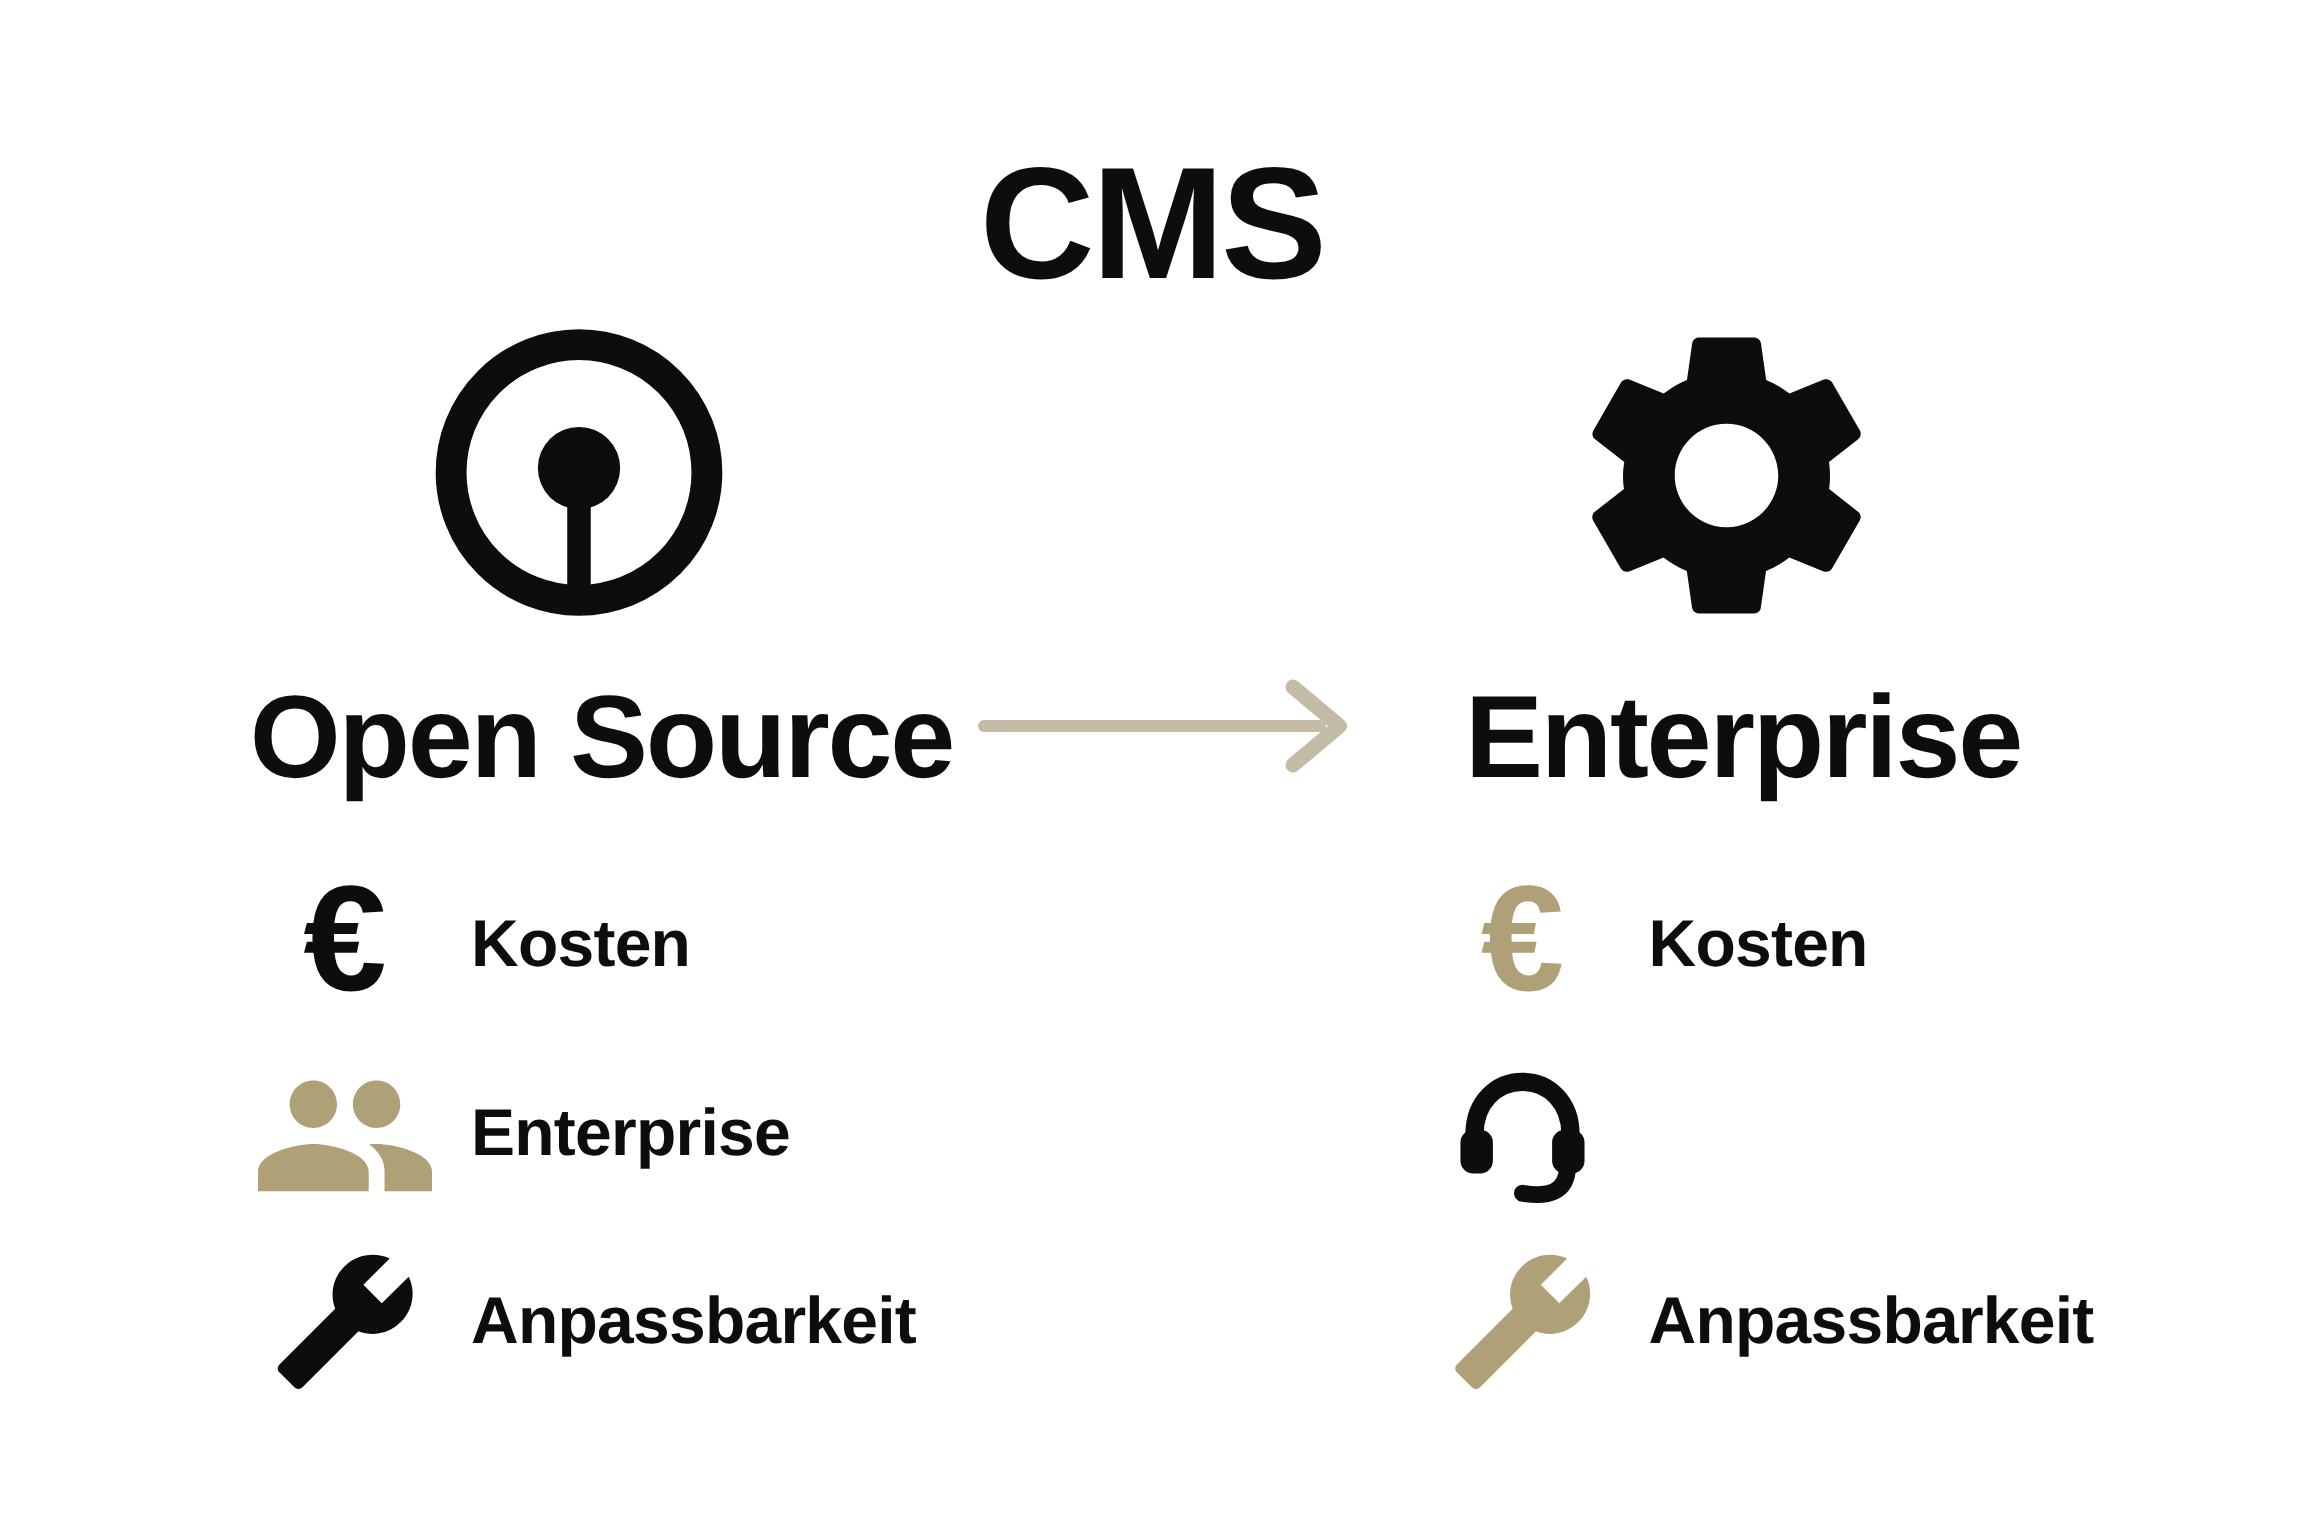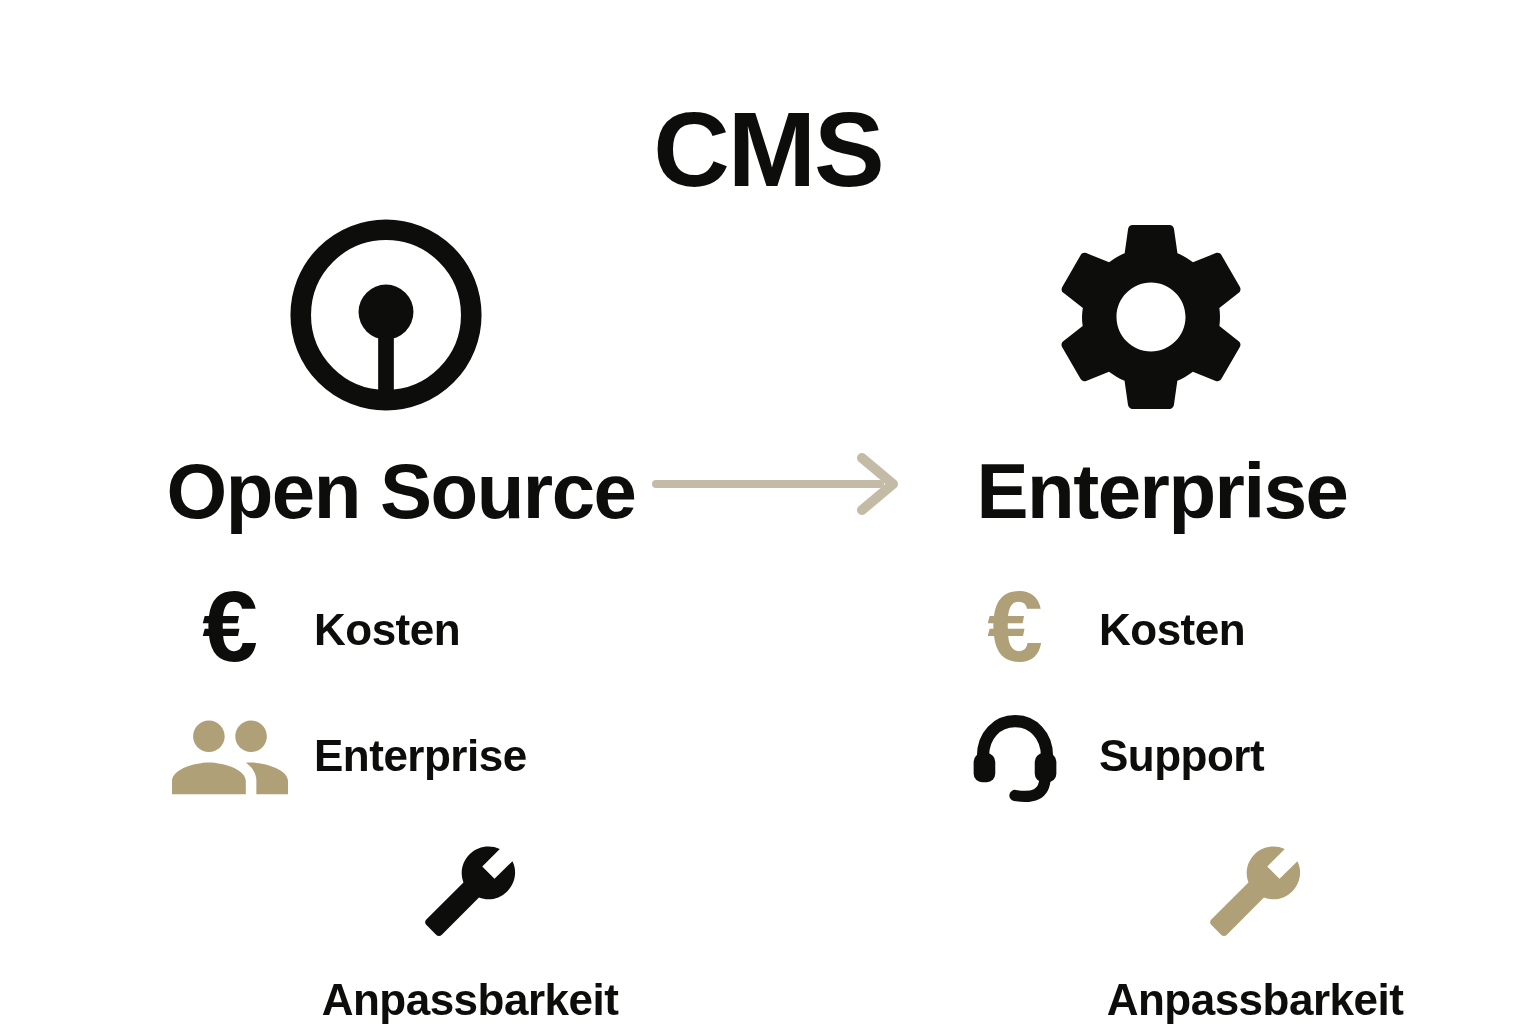--- a/index.html
+++ b/index.html
@@ -42,21 +42,21 @@
     width: 600px;
     height: 100px;
     display: flex;
     align-items: center;
     gap: 24px;
   }
   .row.r-left  { left: 170px; }
   .row.r-right { left: 955px; }
   .row.y1 { top: 580px; }
   .row.y2 { top: 706px; }
-  .row.y3 { top: 831px; flex-direction: column; }
+  .row.y3 { top: 831px; }
   .icon-box {
     width: 120px;
     height: 100px;
     display: flex;
     align-items: center;
     justify-content: center;
     flex: 0 0 120px;
   }
   .euro {
     font-size: 100px;
@@ -130,21 +130,20 @@
 
   <div class="row r-right y2">
     <span class="icon-box" style="color: rgb(13, 13, 11);">
       <svg width="94" height="94" viewBox="0 0 100 100">
         <path d="M16 56 V50 C16 28 31 13 50 13 C69 13 84 28 84 50 V56" fill="none" stroke="currentColor" stroke-width="13" stroke-linecap="round"></path>
         <rect x="6" y="47" width="23" height="31" rx="9" fill="currentColor"></rect>
         <rect x="71" y="47" width="23" height="31" rx="9" fill="currentColor"></rect>
         <path d="M82 72 C82 92 68 95 50 92" fill="none" stroke="currentColor" stroke-width="12" stroke-linecap="round"></path>
       </svg>
     </span>
-    <span class="label">Support</span>
   </div>
 
   <div class="row r-right y3">
     <span class="icon-box" style="color: rgb(176, 160, 119);">
       <svg width="98" height="98" viewBox="0 0 24 24">
         <path fill="currentColor" transform="translate(24,0) scale(-1,1)" d="M22.7,19l-9.1-9.1c0.9-2.3,0.4-5-1.5-6.9c-2-2-5-2.4-7.4-1.3L9,6L6,9L1.6,4.7C0.4,7.1,0.9,10.1,2.9,12.1c1.9,1.9,4.6,2.4,6.9,1.5l9.1,9.1c0.4,0.4,1,0.4,1.4,0l2.3-2.3C23.1,20,23.1,19.4,22.7,19z"></path>
       </svg>
     </span>
     <span class="label">Anpassbarkeit</span>
   </div>

